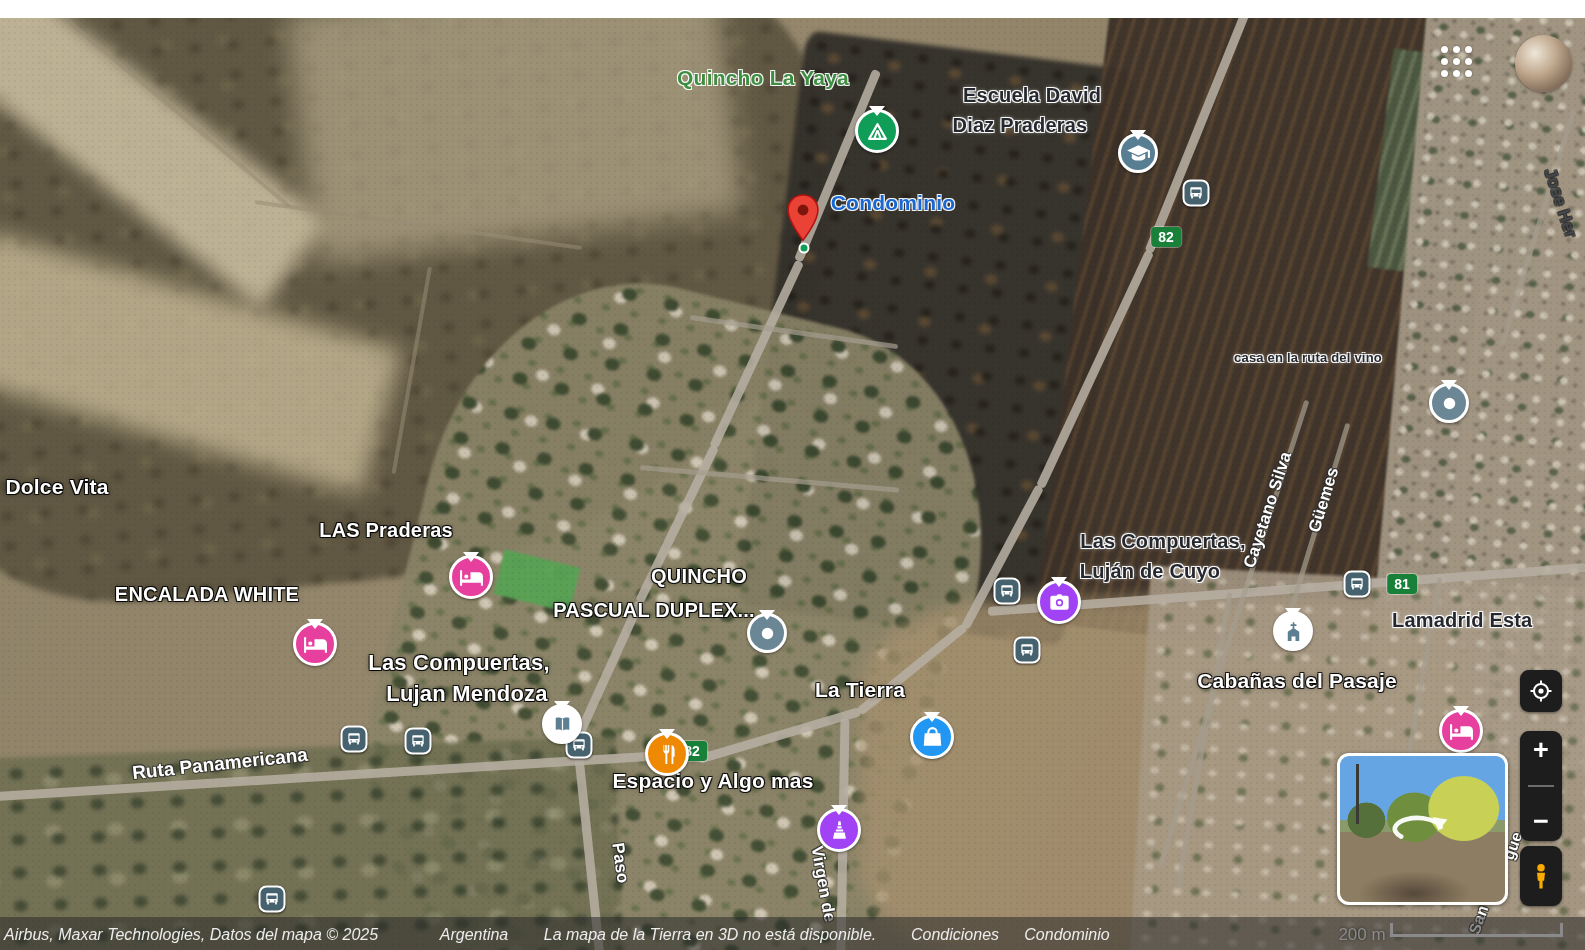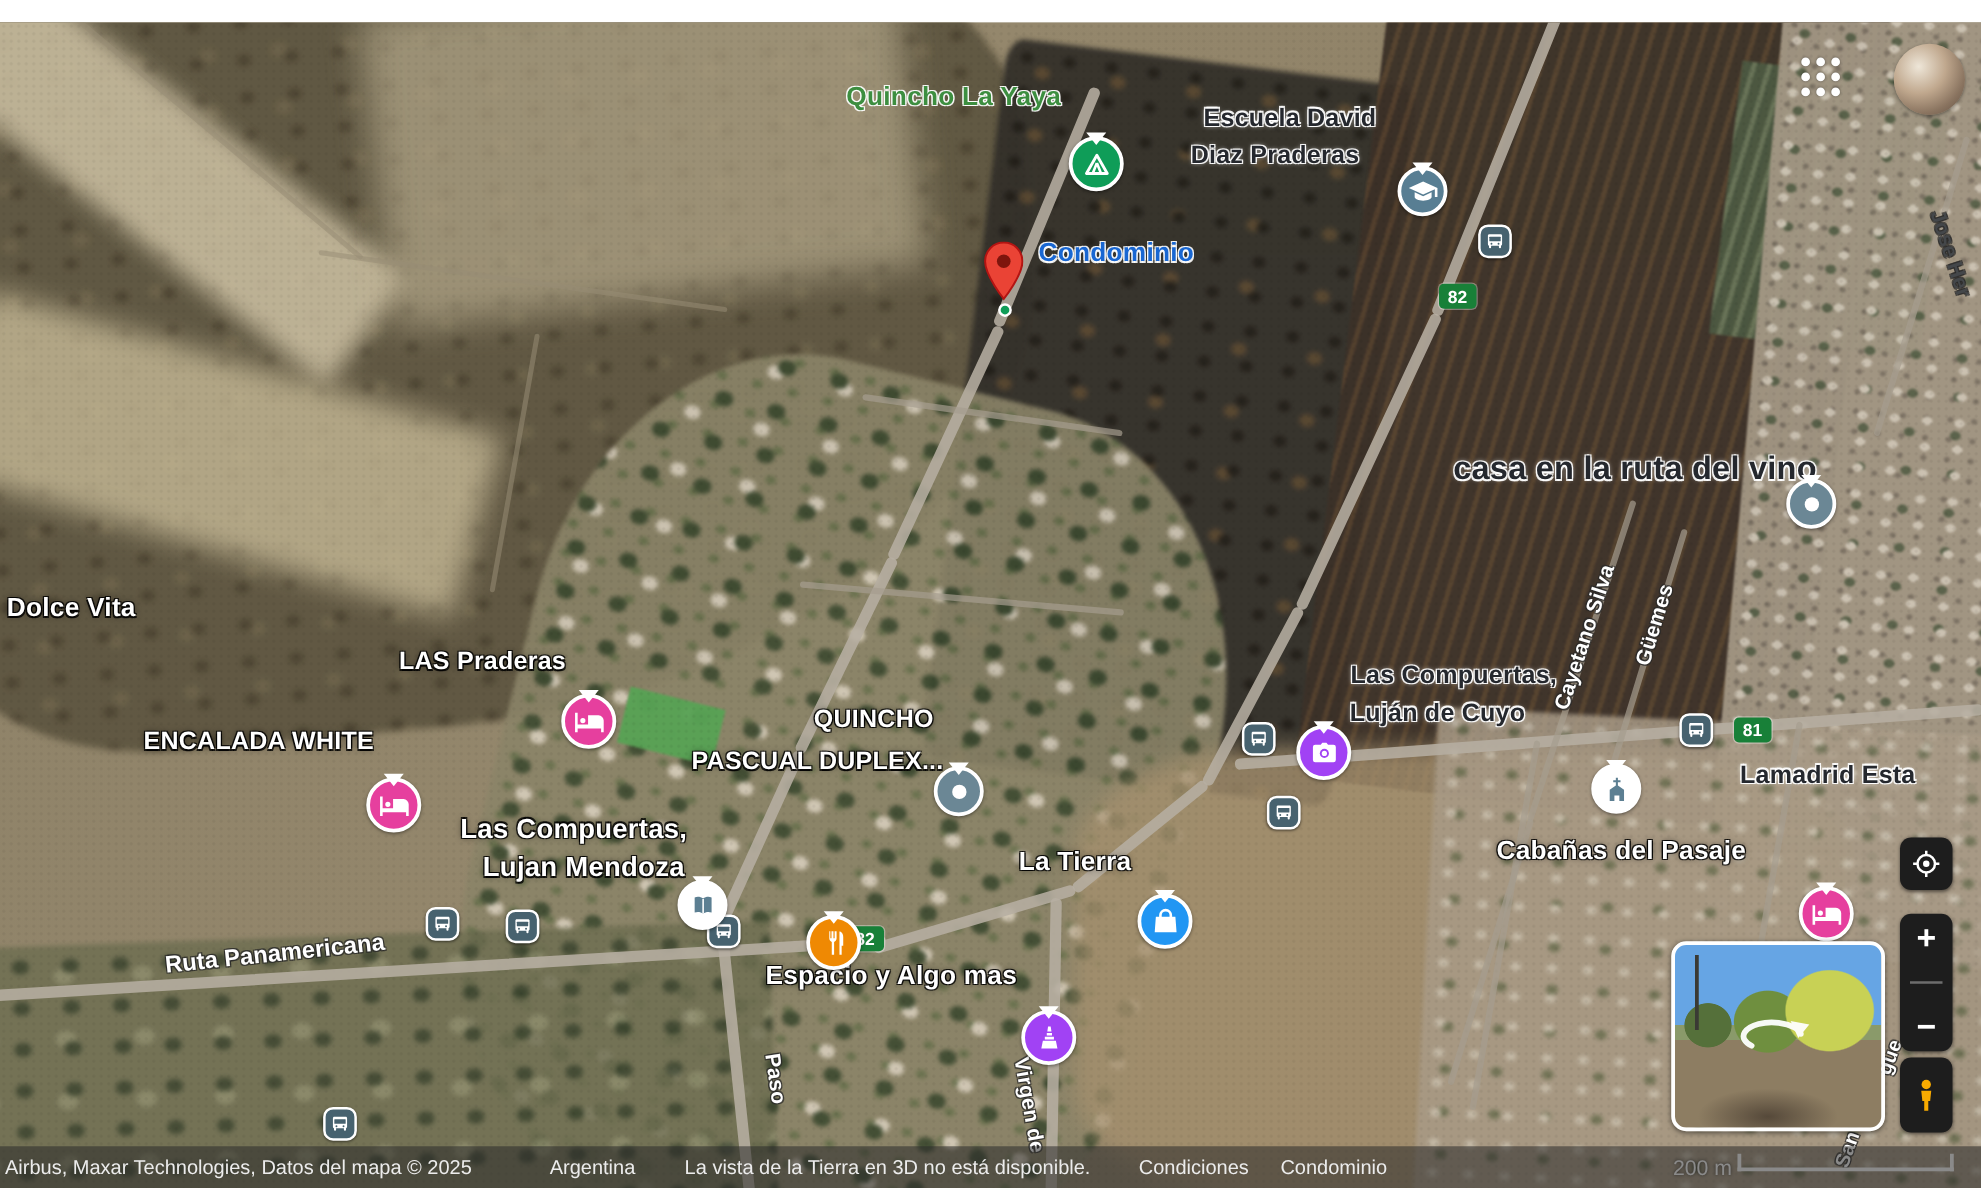--- a/index.html
+++ b/index.html
@@ -90,21 +90,21 @@
              radial-gradient(80px 32px at 45% 94%,rgba(40,30,25,.55),transparent 70%),
              linear-gradient(180deg,#66a5e4 0 44%,#8a9a6a 44% 52%,#8d7d62 52% 100%);}
   #svthumb .pole{left:16px;top:8px;width:3px;height:60px;background:#3a3a34;}
   #svthumb .arrow{left:50%;top:46%;transform:translate(-50%,-50%);width:66px;height:38px;opacity:.95;}
   #scale-text{transform:translate(-50%,-50%);left:1362px;top:917px;color:#fff;font-size:17px;z-index:9;
               text-shadow:0 0 3px rgba(0,0,0,.8);}
   #scale-bar{left:1390px;top:905px;width:173px;height:14px;border-left:3px solid #fff;border-right:3px solid #fff;
              border-bottom:3px solid #fff;z-index:9;}
   
   #attrbar{left:0;top:899px;width:1585px;height:38px;background:rgba(42,42,42,.55);z-index:9;}
-  .attr{top:908px;color:#ececec;font-size:16px;white-space:nowrap;z-index:10;}
+  .attr{top:908px;color:#ececec;font-size:16px;white-space:nowrap;z-index:10;font-style:italic;}
   .attr.ctr{transform:translateX(-50%);}
   .attr.link{cursor:pointer;}
   #gmlogo{transform:translateX(-50%);left:663px;top:869px;color:rgba(255,255,255,.93);font-size:29px;font-weight:700;
           letter-spacing:.5px;z-index:8;text-shadow:0 1px 3px rgba(0,0,0,.55);white-space:nowrap;}
   .hidden-defs{width:0;height:0;overflow:hidden;}
 </style>
 </head>
 <body>
 
 
@@ -377,21 +377,21 @@
   <div id="mini-dot" style="left:804px;top:230px"></div>
   <div id="red-pin" style="left:803px;top:228px">
     <svg style="position:static" width="32" height="48" viewBox="0 0 24 36">
         <use href="#i-pin"></use>
       </svg></div>
 
   <div class="label green-lbl" style="left:763px;top:60px;font-size:21px">Quincho La Yaya</div>
   <div class="label halo-light" style="left:1032px;top:77px;font-size:20px">Escuela David</div>
   <div class="label halo-light" style="left:1020px;top:107px;font-size:20px">Diaz Praderas</div>
   <div class="label blue-lbl" style="left:893px;top:185px;font-size:21px">Condominio</div>
-  <div class="label halo-light" style="left:1308px;top:357px;font-size:26px">casa en la ruta del vino</div>
+  <div class="label halo-light" style="left:1308px;top:339px;font-size:13px">casa en la ruta del vino</div>
   <div class="label halo-dark" style="left:57px;top:469px;font-size:21px">Dolce Vita</div>
   <div class="label halo-dark" style="left:386px;top:512px;font-size:20px">LAS Praderas</div>
   <div class="label halo-dark" style="left:207px;top:576px;font-size:20px">ENCALADA WHITE</div>
   <div class="label halo-dark" style="left:699px;top:558px;font-size:20px">QUINCHO</div>
   <div class="label halo-dark" style="left:654px;top:592px;font-size:20px">PASCUAL DUPLEX...</div>
   <div class="label halo-dark" style="left:459px;top:645px;font-size:22px">Las Compuertas,</div>
   <div class="label halo-dark" style="left:467px;top:676px;font-size:22px">Lujan Mendoza</div>
   <div class="label halo-dark" style="left:860px;top:672px;font-size:21px">La Tierra</div>
   <div class="label halo-light" style="left:1163px;top:523px;font-size:20px">Las Compuertas,</div>
   <div class="label halo-light" style="left:1150px;top:553px;font-size:20px">Luján de Cuyo</div>
@@ -435,20 +435,20 @@
       </svg>
   </div>
 
   <div id="scale-text">200 m</div>
   <div id="scale-bar"></div>
 
 
   <div id="attrbar"></div>
   <div class="attr" style="left:4px">Airbus, Maxar Technologies, Datos del mapa © 2025</div>
   <div class="attr ctr" style="left:474px">Argentina</div>
-  <div class="attr ctr" style="left:710px">La vista de la Tierra en 3D no está disponible.</div>
+  <div class="attr ctr" style="left:710px">La mapa de la Tierra en 3D no está disponible.</div>
   <div class="attr ctr link" style="left:955px">Condiciones</div>
   <div class="attr ctr link" style="left:1067px">Condominio</div>
 
 </div>
 
 
 
 
 </body></html>

